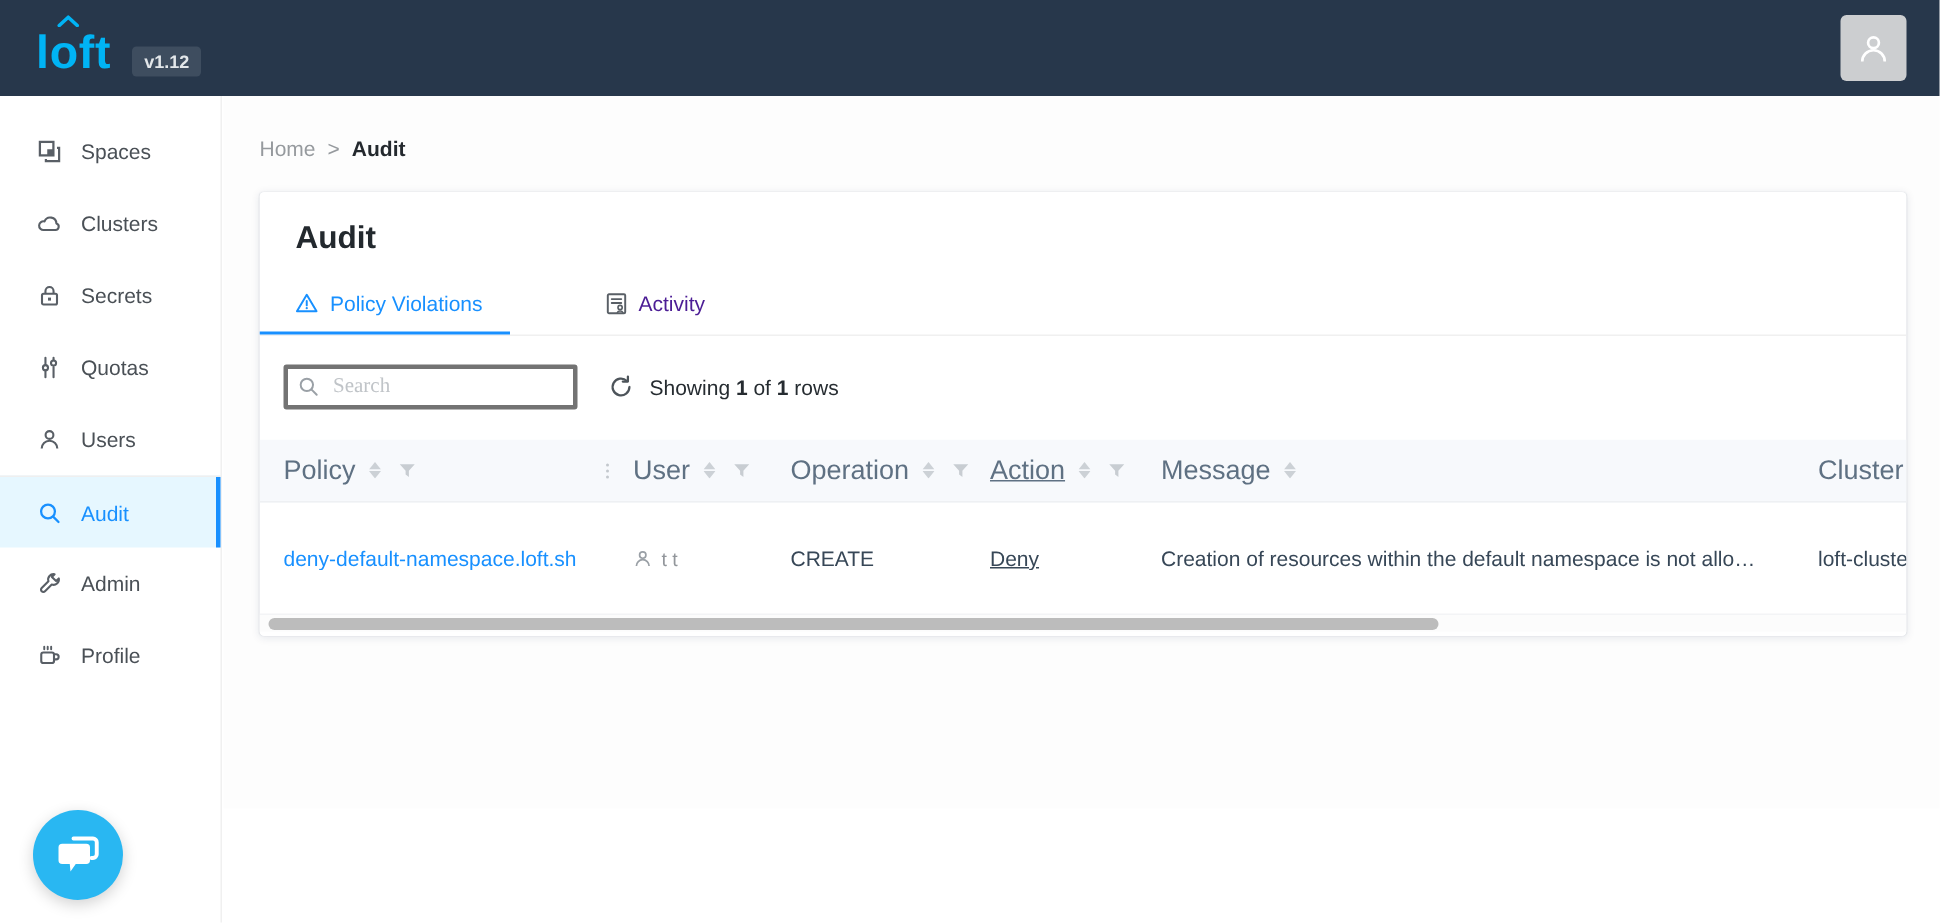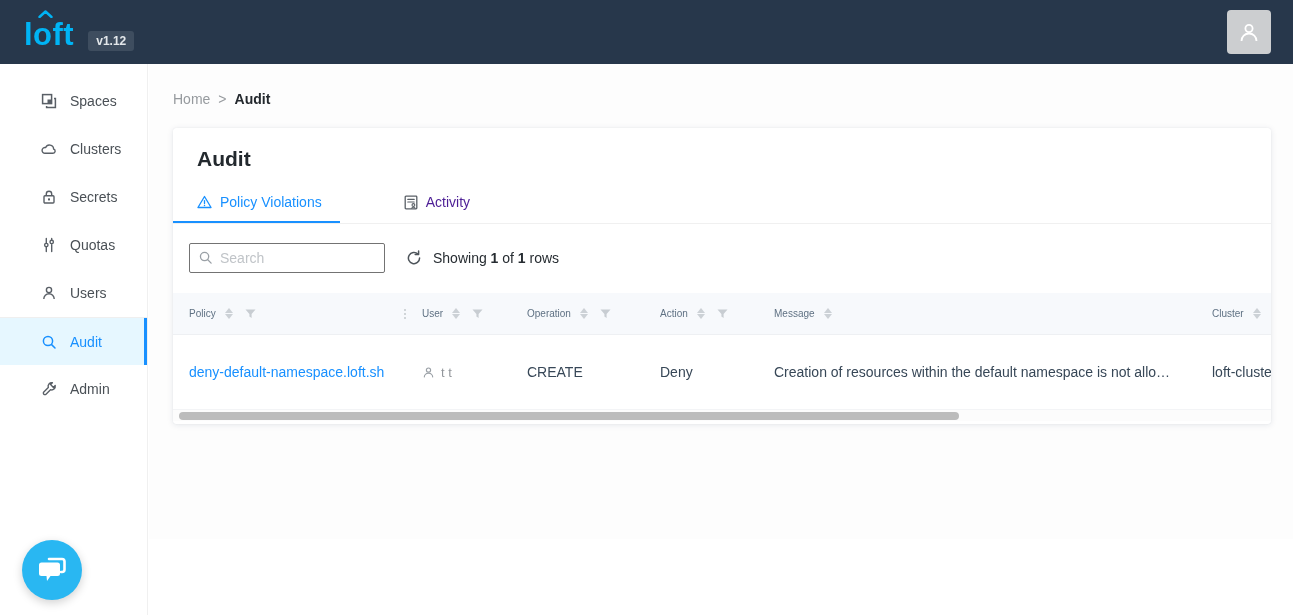--- a/index.html
+++ b/index.html
@@ -8,21 +8,21 @@
   
   .topbar { position:absolute; left:0; top:0; width:1293px; height:64px; background:#27374b; display:flex; align-items:center; padding:0 22px 0 24px; }
   .logo { position:relative; color:#00b4f5; font-size:31px; font-weight:700; letter-spacing:0.5px; line-height:1; padding-top:4px; cursor:pointer; }
   .logo .hat { position:absolute; left:14px; top:-5px; }
   .version-badge { margin-left:14px; margin-top:18px; background:#3e4d5f; color:#e3e7ea; font-size:12px; font-weight:600; padding:3px 8px; border-radius:3px; }
   .topbar-spacer { flex:1; }
   .avatar { width:44px; height:44px; background:#ccced0; border-radius:4px; display:flex; align-items:center; justify-content:center; cursor:pointer; }
 
   
   .sidebar { position:absolute; left:0; top:64px; width:148px; height:551px; background:#fff; border-right:1px solid #f0f0f0; padding-top:13px; }
-  .side-item { height:48px; display:flex; align-items:center; padding-left:41px; gap:13px; color:#4a5056; font-size:14px; cursor:pointer; position:relative; }
+  .side-item { height:48px; display:flex; align-items:center; padding-left:25px; gap:13px; color:#4a5056; font-size:14px; cursor:pointer; position:relative; }
   .side-item .sicon { width:16px; height:16px; display:flex; align-items:center; justify-content:center; color:#595f66; flex:0 0 16px; }
   .side-item.selected { background:#e6f7ff; color:#1890ff; }
   .side-item.selected .sicon { color:#1890ff; }
   .side-item.selected::after { content:""; position:absolute; right:0; top:0; width:3px; height:100%; background:#1890ff; }
   .side-item.divided { border-top:1px solid #efefef; }
 
   
   .chat-bubble { position:absolute; left:22px; top:540px; width:60px; height:60px; border-radius:50%; background:#29b7f2; display:flex; align-items:center; justify-content:center; box-shadow:0 3px 10px rgba(0,0,0,0.18); cursor:pointer; }
 
   
@@ -36,39 +36,39 @@
   .card { margin:21px 22px 0 24px; width:1098px; background:#fff; border-radius:3px; box-shadow:0 1px 6px rgba(24,39,75,0.10), 0 0 1px rgba(24,39,75,0.12); overflow:hidden; }
   .card-title { font-size:21px; font-weight:700; color:#23292e; padding:19px 24px 0 24px; }
   .tabs { display:flex; margin-top:13px; border-bottom:1px solid #f0f0f0;gap:40px; }
   .tab { display:flex; align-items:center; gap:8px; font-size:14px; padding:10px 18px 11px 24px; color:#4c1d95; cursor:pointer; border-bottom:2px solid transparent; }
   .tab .ticon { display:flex; align-items:center; color:#595f66; }
   .tab.active { color:#1890ff; border-bottom-color:#1890ff; }
   .tab.active .ticon { color:#1890ff; }
 
   .toolbar { display:flex; align-items:center; padding:19px 16px 0 16px; }
   .search-wrap { position:relative; width:196px; height:30px; }
-  .search-wrap input { width:100%; height:100%; border:1px solid #737373; border-radius:2px; padding:0 8px 0 30px; font-size:14px; color:#333; outline:none; font-family:Liberation Sans, sans-serif; }
+  .search-wrap input { width:100%; height:100%; border:3px solid #737373; border-radius:2px; padding:0 8px 0 30px; font-size:14px; color:#333; outline:none; font-family:Liberation Serif, serif; }
   .search-wrap input::placeholder { color:#c0c4c8; }
   .search-wrap .sglass { position:absolute; left:9px; top:7px; color:#9aa0a6; }
   .refresh-btn { margin-left:18px; width:22px; height:22px; display:flex; align-items:center; justify-content:center; color:#4d545a; cursor:pointer; background:none; border:none; }
   .showing { margin-left:8px; font-size:14px; color:#262c31; }
   .showing b { font-weight:700; }
 
   
   .table-clip { margin-top:20px; width:1098px; overflow:hidden; }
   .table-inner { width:1243px; }
   .thead { display:flex; background:#f7f9fc; height:42px; align-items:center; border-bottom:1px solid #eef0f3; }
-  .th { display:flex; align-items:center; gap:9px; font-size:10px; color:#5f7183; font-weight:500; padding-left:16px; position:relative; }
+  .th { display:flex; align-items:center; gap:9px; font-size:18px; color:#5f7183; font-weight:500; padding-left:16px; position:relative; }
   .th .sorter { display:flex; flex-direction:column; gap:1px; cursor:pointer; }
   .th .funnel { cursor:pointer; display:flex; margin-left:3px; }
   .col-dots { position:absolute; left:-2px; top:50%; transform:translateY(-50%); display:flex; flex-direction:column; gap:2px; }
   .col-dots i { width:2px; height:2px; background:#c3c8cd; border-radius:50%; }
   .trow { display:flex; align-items:center; height:75px; border-bottom:1px solid #f3f4f6; font-size:14px; color:#374757; }
   .td { padding-left:16px; white-space:nowrap; overflow:hidden; }
-  .w-policy { width:233px; } .w-user { width:105px; } .w-op { width:133px; } .w-action { width:114px; } .w-msg { width:438px; } .w-cluster { width:220px; }
+  .w-policy { width:233px; } .w-user { width:105px; } .w-op { width:133px; } .w-action { width:114px;text-decoration:underline; } .w-msg { width:438px; } .w-cluster { width:220px; }
   .policy-link { color:#1890ff; cursor:pointer; text-decoration:none; }
   .user-cell { display:flex; align-items:center; gap:6px; color:#92969b; font-size:13px; }
   .user-cell .uicon { color:#9aa0a6; display:flex; }
 
   .scroll-track { height:11px; display:flex; align-items:center; background:#fcfcfc; }
   .scroll-thumb { margin-left:6px; width:780px; height:8px; background:#bcbcbc; border-radius:4px; cursor:pointer; }
   .card-foot { height:3px; }
 
   svg { display:block; }
 </style>
@@ -163,20 +163,30 @@
 
   <div class="side-item">
     <span class="sicon">
       <svg width="16" height="16" viewBox="0 0 16 16">
           <path d="M14.2 4.6 a3.6 3.6 0 0 1-4.7 4.1 L5 13.2 a1.55 1.55 0 1 1-2.2-2.2 L7.3 6.5 a3.6 3.6 0 0 1 4.1-4.7 L9.6 3.6 l2.8 2.8 Z" fill="none" stroke="currentColor" stroke-width="1.4" stroke-linejoin="round"></path>
         </svg>
     </span>
     <span>Admin</span>
   </div>
 
+  <div class="side-item">
+    <span class="sicon">
+      <svg width="16" height="16" viewBox="0 0 16 16">
+          <rect x="2.5" y="6" width="8.5" height="7" rx="1.4" fill="none" stroke="currentColor" stroke-width="1.4"></rect>
+          <path d="M11 7.2 h1.4 a1.7 1.7 0 0 1 0 3.4 H11" fill="none" stroke="currentColor" stroke-width="1.4"></path>
+          <path d="M4.5 2.2 v1.6 M6.8 2.2 v1.6 M9.1 2.2 v1.6" stroke="currentColor" stroke-width="1.3" stroke-linecap="round"></path>
+        </svg>
+    </span>
+    <span>Profile</span>
+  </div>
 </div>
 
 <div class="main">
 
   <div class="breadcrumb">
     <span class="crumb-home">Home</span>
     <span class="crumb-sep">&gt;</span>
     <span class="crumb-current">Audit</span>
   </div>
 

